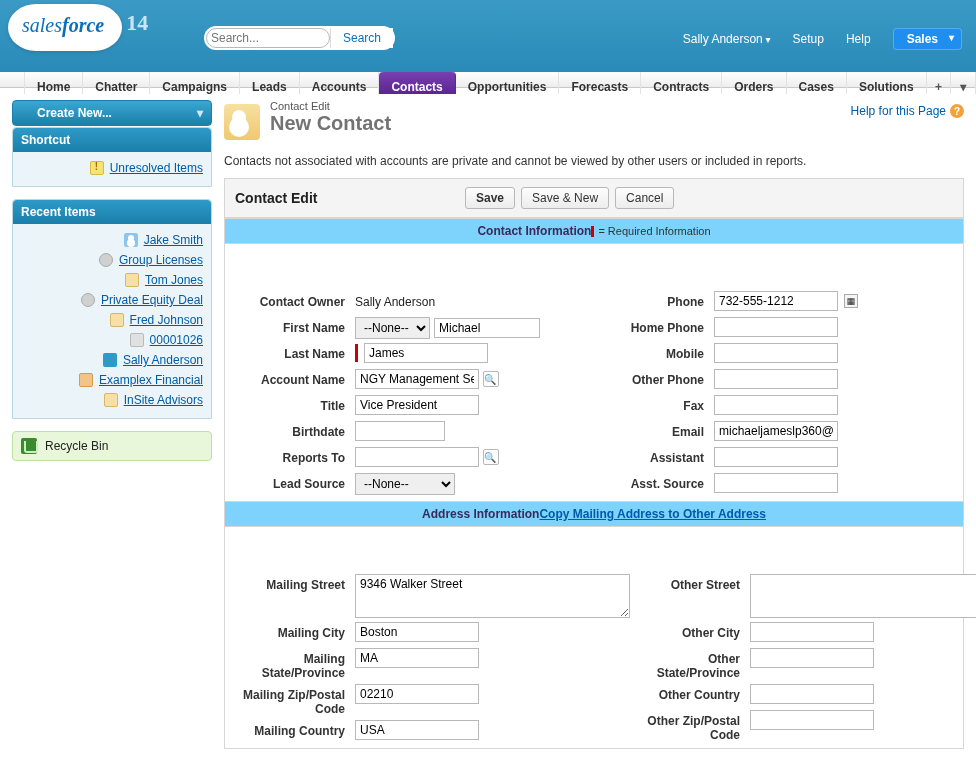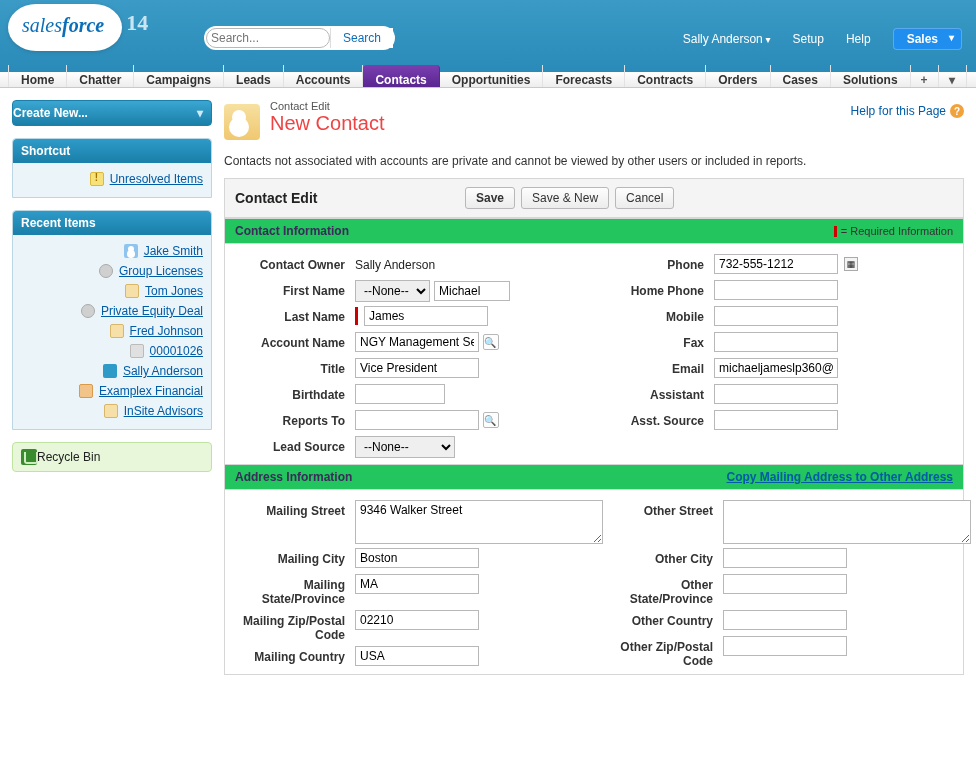--- a/index.html
+++ b/index.html
@@ -16,86 +16,86 @@
 .search-wrap { position: absolute; top: 26px; left: 204px; background: #fff; border-radius: 14px; display: flex; align-items: center; padding: 2px; height: 24px; }
 .search-input { border: none; outline: none; font-size: 12px; padding: 3px 10px; width: 190px; border-radius: 12px; color: #888; }
 .search-btn { background: #fff; border: none; color: #0b6fb8; font-size: 12px; padding: 3px 12px; border-left: 1px solid #ddd; cursor: pointer; }
 .header-right { position: absolute; right: 14px; top: 28px; display: flex; align-items: center; gap: 22px; color: #fff; font-size: 12px; }
 .header-right span, .header-right a { color: #fff; text-decoration: none; cursor: pointer; }
 .user-menu::after { content: " ▾"; font-size: 10px; }
 .app-btn { background: #1F8EEE; border-radius: 4px; padding: 4px 24px 4px 14px; color: #fff; font-weight: bold; position: relative; box-shadow: inset 0 0 0 1px rgba(255,255,255,.25); }
 .app-btn::after { content: "▾"; position: absolute; right: 8px; top: 4px; font-size: 10px; }
 
 
-.tabbar { background: linear-gradient(#fff, #ededed); border-bottom: 1px solid #c9c9c9; height: 16px; display: flex; align-items: flex-end; padding-left: 8px; }
+.tabbar { background: linear-gradient(#fff, #ededed); border-bottom: 1px solid #c9c9c9; height: 16px; display: flex; align-items: flex-start; padding-left: 24px; }
 .tab { padding: 8px 12px 0 12px; font-size: 12px; color: #333; font-weight: bold; cursor: pointer; border-right: 1px solid #e2e2e2; position: relative; }
 .tab:first-child { border-left: 1px solid #e2e2e2; }
 .tab.active { background: #6b2fa0; background: linear-gradient(#7a3fb0,#5a2690); color: #fff; border-radius: 4px 4px 0 0; border-right: 1px solid #5a2690; }
 .tab.util { width: 28px; text-align: center; padding: 8px 0 0 0; color: #555; }
 
 
 .main { display: flex; padding: 12px 12px 0 12px; gap: 12px; }
 .sidebar { width: 200px; flex-shrink: 0; }
 .content { flex: 1; min-width: 0; }
 
 
-.create-new { background: linear-gradient(#3aa7d2,#1a7fa9); color: #fff; border: 1px solid #1a7fa9; border-radius: 4px; padding: 5px 0; font-weight: bold; font-size: 12px; position: relative; cursor: pointer; margin-bottom: 12px; }
+.create-new { background: linear-gradient(#3aa7d2,#1a7fa9); color: #fff; border: 1px solid #1a7fa9; border-radius: 4px; padding: 5px 24px; font-weight: bold; font-size: 12px; position: relative; cursor: pointer; margin-bottom: 1px; }
 .create-new::after { content: "▾"; position: absolute; right: 8px; color: #cfeaf6; }
 .side-block { margin-bottom: 12px; border: 1px solid #bcd7e4; border-radius: 4px 4px 0 0; background: #eaf4f9; }
 .side-block-h { background: linear-gradient(#2e9ac8,#1a7fa9); color: #fff; font-weight: bold; padding: 5px 8px; border-radius: 4px 4px 0 0; font-size: 12px; }
 .side-block-b { padding: 6px 8px 8px 8px; }
 .side-item { display: flex; align-items: center; gap: 6px; padding: 3px 0; font-size: 12px; justify-content: flex-end; }
 .side-item a { color: #015ba7; }
 .sq { width: 14px; height: 14px; border-radius: 2px; display: inline-block; flex-shrink: 0; position: relative; }
 .sq.warn { background: #f7e27a; border: 1px solid #d9b93e; }
 .sq.warn::after { content: "!"; position: absolute; left: 4px; top: -1px; font-size: 10px; font-weight: bold; color: #a07000; }
 .sq.person { background: #8fc4ef; border-radius: 2px; }
 .sq.person::after { content: ""; position: absolute; width: 6px; height: 6px; background: #fff; border-radius: 50%; top: 2px; left: 4px; box-shadow: 0 5px 0 1px #fff; }
 .sq.dvd { background: #d0d0d0; border-radius: 50%; border: 1px solid #aaa; }
 .sq.file { background: #f7dfa8; border: 1px solid #d9b76a; }
 .sq.numb { background: #e0e0e0; border: 1px solid #bbb; }
 .sq.userblue { background: #2e9ac8; border-radius: 2px; }
 .sq.org { background: #f2c48a; border: 1px solid #d99a4a; }
-.recycle { background: #e8f7da; border: 1px solid #bfe3a1; border-radius: 4px; padding: 6px 8px; display: flex; align-items: center; cursor: pointer; }
+.recycle { background: #e8f7da; border: 1px solid #bfe3a1; border-radius: 4px; padding: 6px 8px; display: flex; align-items: center; gap: 8px; cursor: pointer; }
 .recycle .binicon { width: 16px; height: 16px; background: #3a8a2e; border-radius: 2px; position: relative; }
 .recycle .binicon::after { content: ""; position: absolute; top: 3px; left: 3px; width: 10px; height: 10px; border: 2px solid #cfeec0; border-top: none; border-radius: 0 0 3px 3px; }
 
 
 .page-head { display: flex; align-items: flex-start; gap: 10px; position: relative; }
 .page-icon { width: 36px; height: 36px; background: linear-gradient(#f7e0a0,#f0c870); border-radius: 4px; position: relative; flex-shrink: 0; margin-top: 4px; }
 .page-icon::after { content: ""; position: absolute; left: 8px; top: 6px; width: 14px; height: 14px; background: #fff; border-radius: 50%; box-shadow: 0 10px 0 3px #fff; }
 .eyebrow { font-size: 11px; color: #555; }
-.page-title { font-size: 20px; font-weight: normal; color: #ef4444; }
+.page-title { font-size: 20px; font-weight: bold; color: #737373; }
 .help-link { position: absolute; right: 0; top: 4px; font-size: 12px; color: #015ba7; cursor: pointer; display: flex; align-items: center; gap: 4px; }
 .help-icon { width: 14px; height: 14px; background: #f2a23a; border-radius: 50%; color: #fff; font-size: 10px; font-weight: bold; display: flex; align-items: center; justify-content: center; }
 .intro { margin: 14px 0 10px 0; color: #333; font-size: 12px; }
 
 
 .form-block { border: 1px solid #d6d6d6; }
 .fb-head { background: #f4f4f4; border-bottom: 1px solid #d6d6d6; padding: 8px 10px; display: flex; align-items: center; }
 .fb-title { font-weight: bold; font-size: 14px; color: #222; width: 230px; }
 .fb-btns { display: flex; gap: 6px; }
 .btn { background: linear-gradient(#fdfdfd,#ececec); border: 1px solid #b8b8b8; border-radius: 3px; padding: 3px 10px; font-size: 12px; cursor: pointer; color: #333; }
 .btn.bold { font-weight: bold; }
 
-.section-h { background: #22c55e; border-top: 1px solid #d6d6d6; border-bottom: 1px solid #d6d6d6; padding: 5px 10px; font-weight: bold; color: #3b2a5a; display: flex; align-items: center; justify-content: space-between; }
+.section-h { background: #7dd3fc; border-top: 1px solid #d6d6d6; border-bottom: 1px solid #d6d6d6; padding: 5px 10px; font-weight: bold; color: #3b2a5a; display: flex; align-items: center; justify-content: center; }
 .req-note { font-weight: normal; font-size: 11px; color: #333; }
 .req-note .bar { display: inline-block; width: 3px; height: 11px; background: #c00; vertical-align: middle; margin-right: 4px; }
 .copy-link { font-size: 12px; font-weight: bold; color: #015ba7; cursor: pointer; text-decoration: underline; }
 
-.form-grid { display: flex; padding: 8px 10px 4px 10px; }
+.form-grid { display: flex; padding: 8px 10px 4px 10px; margin-top: 37px; }
 .col { flex: 1; }
 .row { display: flex; align-items: flex-start; padding: 2px 0; min-height: 26px; }
 .lbl { width: 120px; text-align: right; padding-right: 10px; font-size: 12px; color: #333; padding-top: 4px; font-weight: bold; }
 .val { flex: 1; display: flex; align-items: center; gap: 4px; }
 .val-static { padding-top: 4px; }
 input[type=text], select, textarea { border: 1px solid #b8b8b8; padding: 2px 4px; font-size: 12px; font-family: Arial; }
 input[type=text] { height: 20px; width: 124px; }
 select { height: 22px; }
-textarea { width: 248px; height: 44px; resize: both; }
+textarea { width: 275px; height: 44px; resize: both; }
 .reqbar { display: inline-block; width: 3px; height: 18px; background: #c00; margin-right: 2px; vertical-align: middle; }
 .lookup { width: 16px; height: 16px; border: 1px solid #b8b8b8; border-radius: 2px; display: inline-flex; align-items: center; justify-content: center; cursor: pointer; background: #fdfdfd; font-size: 10px; }
 .phone-ind { width: 14px; height: 14px; border: 1px solid #aaa; font-size: 9px; display: inline-flex; align-items: center; justify-content: center; margin-left: 2px; background: #f4f4f4; }
 </style>
 </head>
 <body>
 
 <div class="header">
   <div class="logo-wrap">
     <div class="logo">
@@ -227,21 +227,21 @@
       <div class="form-grid">
         <div class="col">
           <div class="row">
               <div class="lbl">Contact Owner</div>
               <div class="val val-static">Sally Anderson</div>
             </div>
           <div class="row">
               <div class="lbl">First Name</div>
               <div class="val">
             <select><option>--None--</option></select>
-            <input type="text" style="width: 76px;" value="Michael">
+            <input type="text" style="width: 106px;" value="Michael">
           </div>
             </div>
           <div class="row">
               <div class="lbl">Last Name</div>
               <div class="val">
                 <span class="reqbar"></span>
                 <input type="text" value="James" style="">
               </div>
             </div>
           <div class="row">
@@ -286,20 +286,26 @@
               </div>
             </div>
           <div class="row">
               <div class="lbl">Home Phone</div>
               <div class="val">
                 <input type="text" value="" style="">
               </div>
             </div>
           <div class="row">
               <div class="lbl">Mobile</div>
+              <div class="val">
+                <input type="text" value="" style="">
+              </div>
+            </div>
+          <div class="row">
+              <div class="lbl">Other Phone</div>
               <div class="val">
                 <input type="text" value="" style="">
               </div>
             </div>
           <div class="row">
               <div class="lbl">Fax</div>
               <div class="val">
                 <input type="text" value="" style="">
               </div>
             </div>

